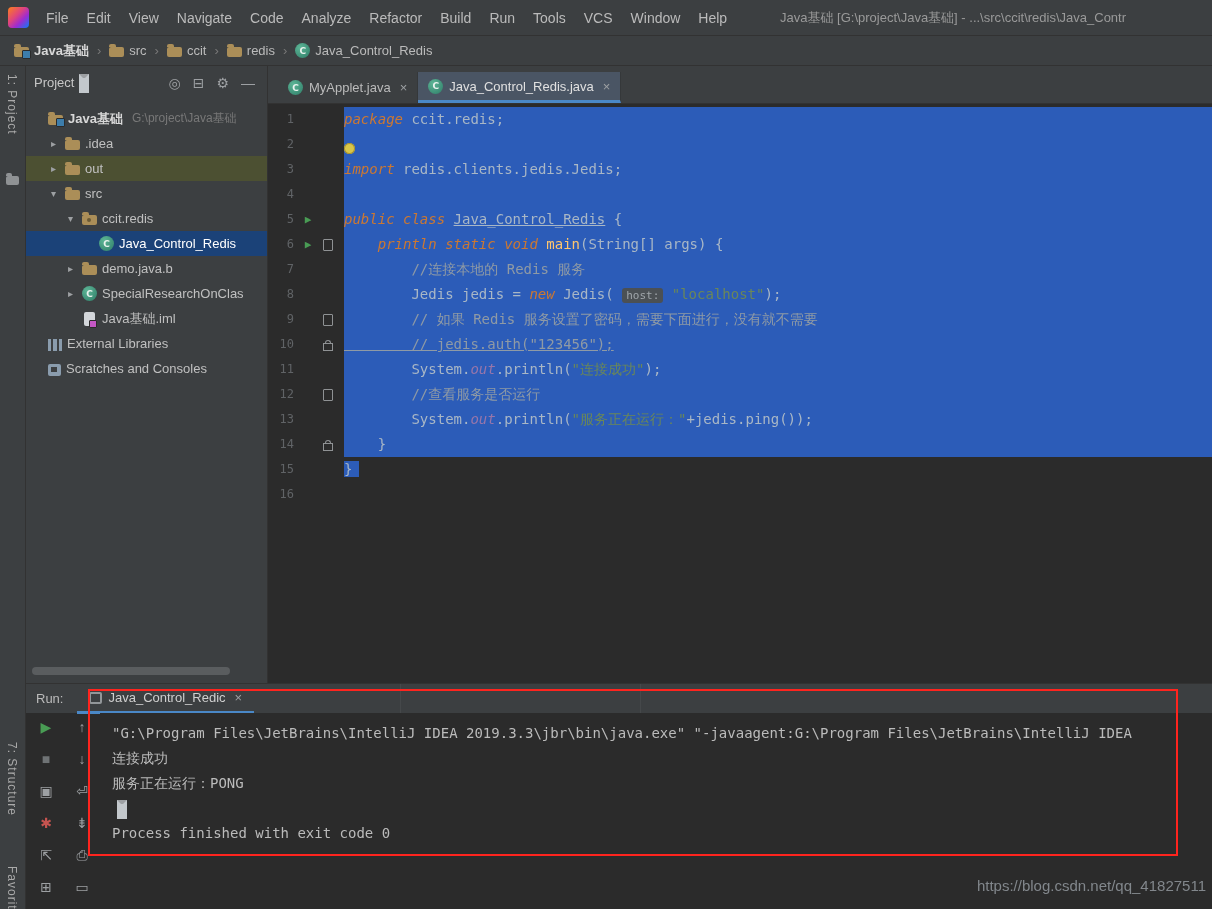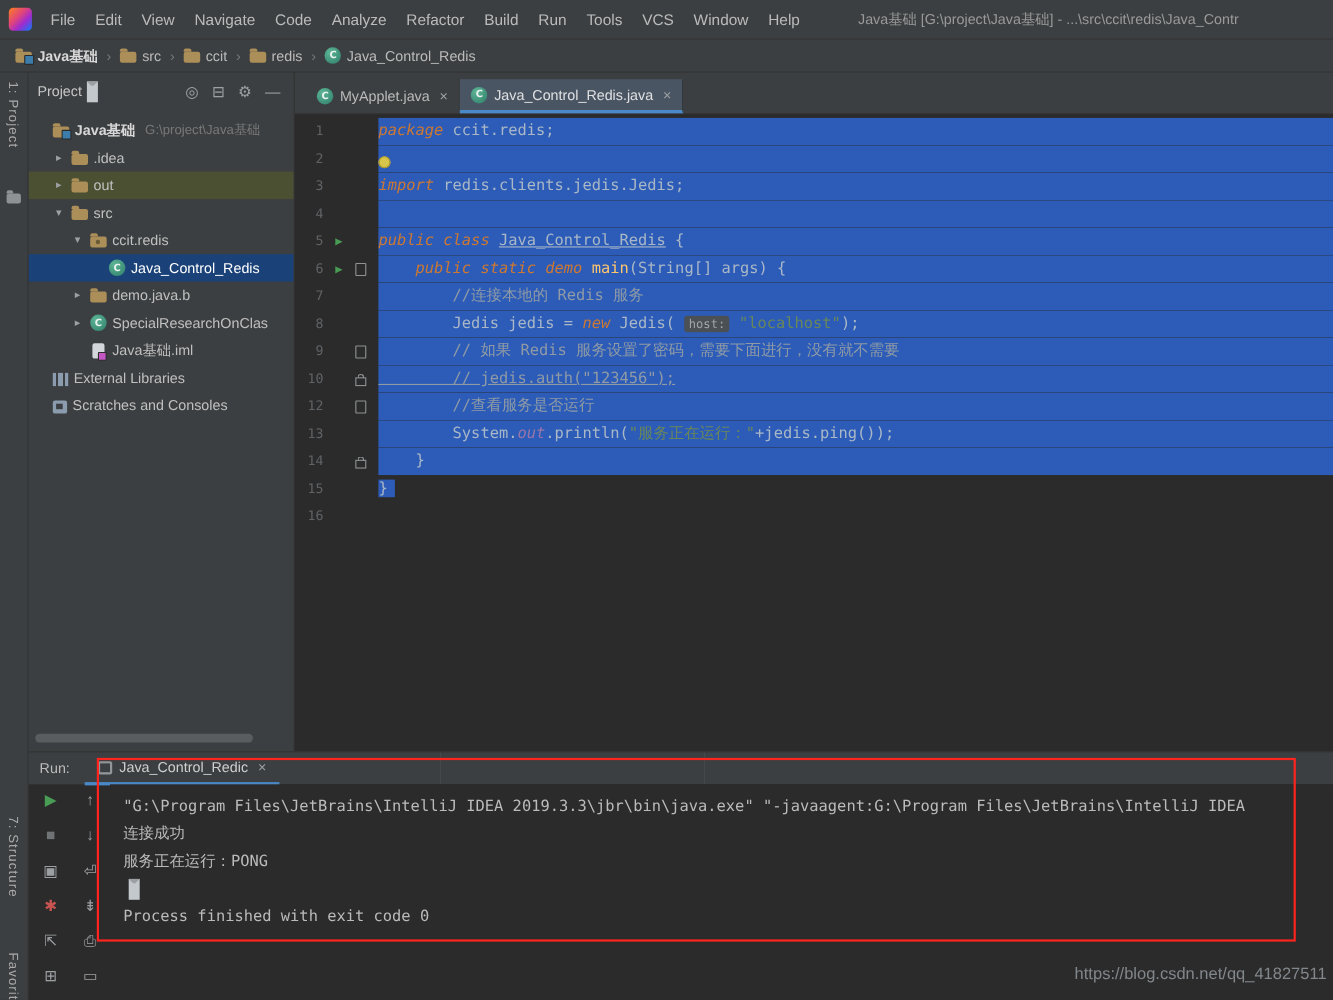--- a/index.html
+++ b/index.html
@@ -262,25 +262,26 @@
       </div>
     </div>
 
   <div class="code">
     <div id="code-lines">
         <div class="cl"><span class="ln">1</span><span class="gut"><span class="gslot"></span><span class="gslot"></span></span><span class="ct full"><span class="inner"><span class="kw">package </span><span class="pl">ccit.redis;</span></span></span></div>
         <div class="cl"><span class="ln">2</span><span class="gut"><span class="gslot"></span><span class="gslot"></span></span><span class="ct full"><span class="inner"><span class="bulb"></span></span></span></div>
         <div class="cl"><span class="ln">3</span><span class="gut"><span class="gslot"></span><span class="gslot"></span></span><span class="ct full"><span class="inner"><span class="kw">import </span><span class="pl">redis.clients.jedis.Jedis;</span></span></span></div>
         <div class="cl"><span class="ln">4</span><span class="gut"><span class="gslot"></span><span class="gslot"></span></span><span class="ct full"><span class="inner"></span></span></div>
         <div class="cl"><span class="ln">5</span><span class="gut"><span class="gslot"><span class="gi-run">▶</span></span><span class="gslot"></span></span><span class="ct full"><span class="inner"><span class="kw">public class </span><span class="cls">Java_Control_Redis</span><span class="pl"> {</span></span></span></div>
-        <div class="cl"><span class="ln">6</span><span class="gut"><span class="gslot"><span class="gi-run">▶</span></span><span class="gslot"><span class="gi-mark"></span></span></span><span class="ct full"><span class="inner"><span class="pl">    </span><span class="kw">public static demo </span><span class="meth">main</span><span class="pl">(String[] args) {</span></span></span></div>
+        <div class="cl"><span class="ln">6</span><span class="gut"><span class="gslot"><span class="gi-run">▶</span></span><span class="gslot"><span class="gi-mark"></span></span></span><span class="ct full"><span class="inner"><span class="pl">    </span><span class="kw">println static void </span><span class="meth">main</span><span class="pl">(String[] args) {</span></span></span></div>
         <div class="cl"><span class="ln">7</span><span class="gut"><span class="gslot"></span><span class="gslot"></span></span><span class="ct full"><span class="inner"><span class="cm">        //连接本地的 Redis 服务</span></span></span></div>
         <div class="cl"><span class="ln">8</span><span class="gut"><span class="gslot"></span><span class="gslot"></span></span><span class="ct full"><span class="inner"><span class="pl">        Jedis jedis = </span><span class="kw">new </span><span class="pl">Jedis( </span><span class="hint">host:</span><span class="pl"> </span><span class="str">"localhost"</span><span class="pl">);</span></span></span></div>
         <div class="cl"><span class="ln">9</span><span class="gut"><span class="gslot"></span><span class="gslot"><span class="gi-mark"></span></span></span><span class="ct full"><span class="inner"><span class="cm">        // 如果 Redis 服务设置了密码，需要下面进行，没有就不需要</span></span></span></div>
         <div class="cl"><span class="ln">10</span><span class="gut"><span class="gslot"></span><span class="gslot"><span class="gi-lock"></span></span></span><span class="ct full"><span class="inner"><span class="cmu">        // jedis.auth("123456");</span></span></span></div>
+        <div class="cl"><span class="ln">11</span><span class="gut"><span class="gslot"></span><span class="gslot"></span></span><span class="ct full"><span class="inner"><span class="pl">        System.</span><span class="fld">out</span><span class="pl">.println(</span><span class="str">"连接成功"</span><span class="pl">);</span></span></span></div>
         <div class="cl"><span class="ln">12</span><span class="gut"><span class="gslot"></span><span class="gslot"><span class="gi-mark"></span></span></span><span class="ct full"><span class="inner"><span class="cm">        //查看服务是否运行</span></span></span></div>
         <div class="cl"><span class="ln">13</span><span class="gut"><span class="gslot"></span><span class="gslot"></span></span><span class="ct full"><span class="inner"><span class="pl">        System.</span><span class="fld">out</span><span class="pl">.println(</span><span class="str">"服务正在运行："</span><span class="pl">+jedis.ping());</span></span></span></div>
         <div class="cl"><span class="ln">14</span><span class="gut"><span class="gslot"></span><span class="gslot"><span class="gi-lock"></span></span></span><span class="ct full"><span class="inner"><span class="pl">    }</span></span></span></div>
         <div class="cl"><span class="ln">15</span><span class="gut"><span class="gslot"></span><span class="gslot"></span></span><span class="ct part"><span class="inner"><span class="pl">}</span></span></span></div>
         <div class="cl"><span class="ln">16</span><span class="gut"><span class="gslot"></span><span class="gslot"></span></span><span class="ct"><span class="inner"></span></span></div>
       </div>
   </div>
 
   <div class="run-tabbar">
     <span class="run-label">Run:</span>

